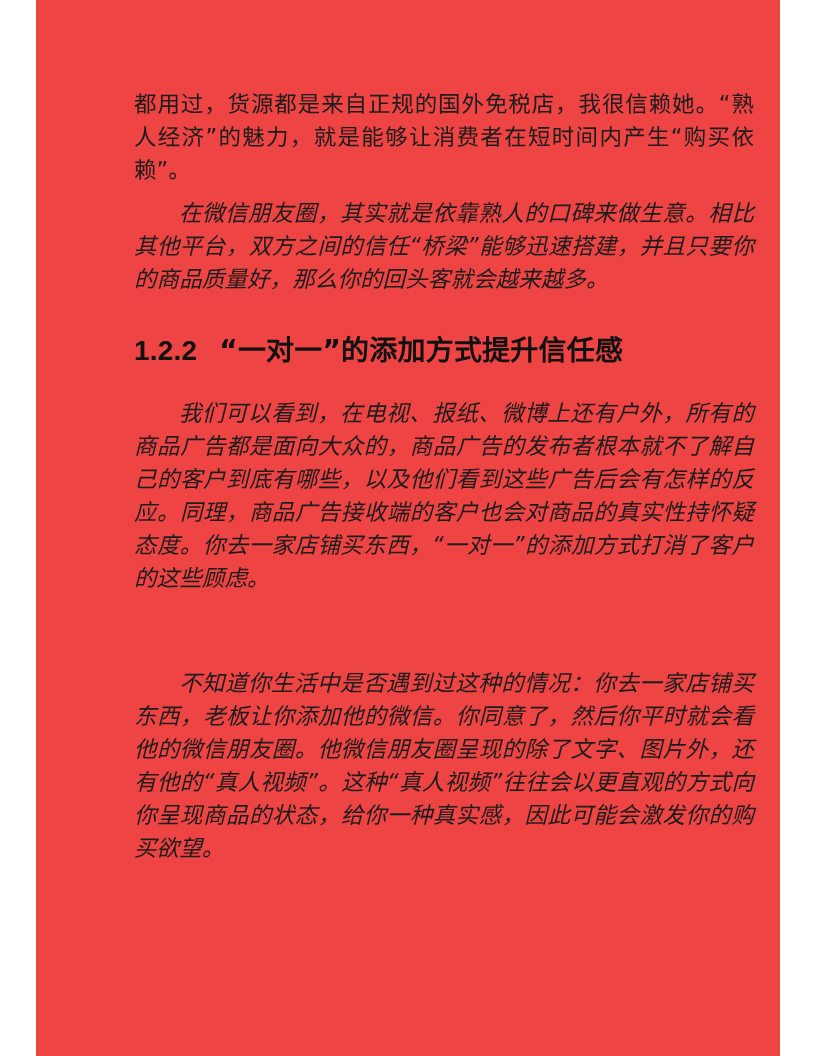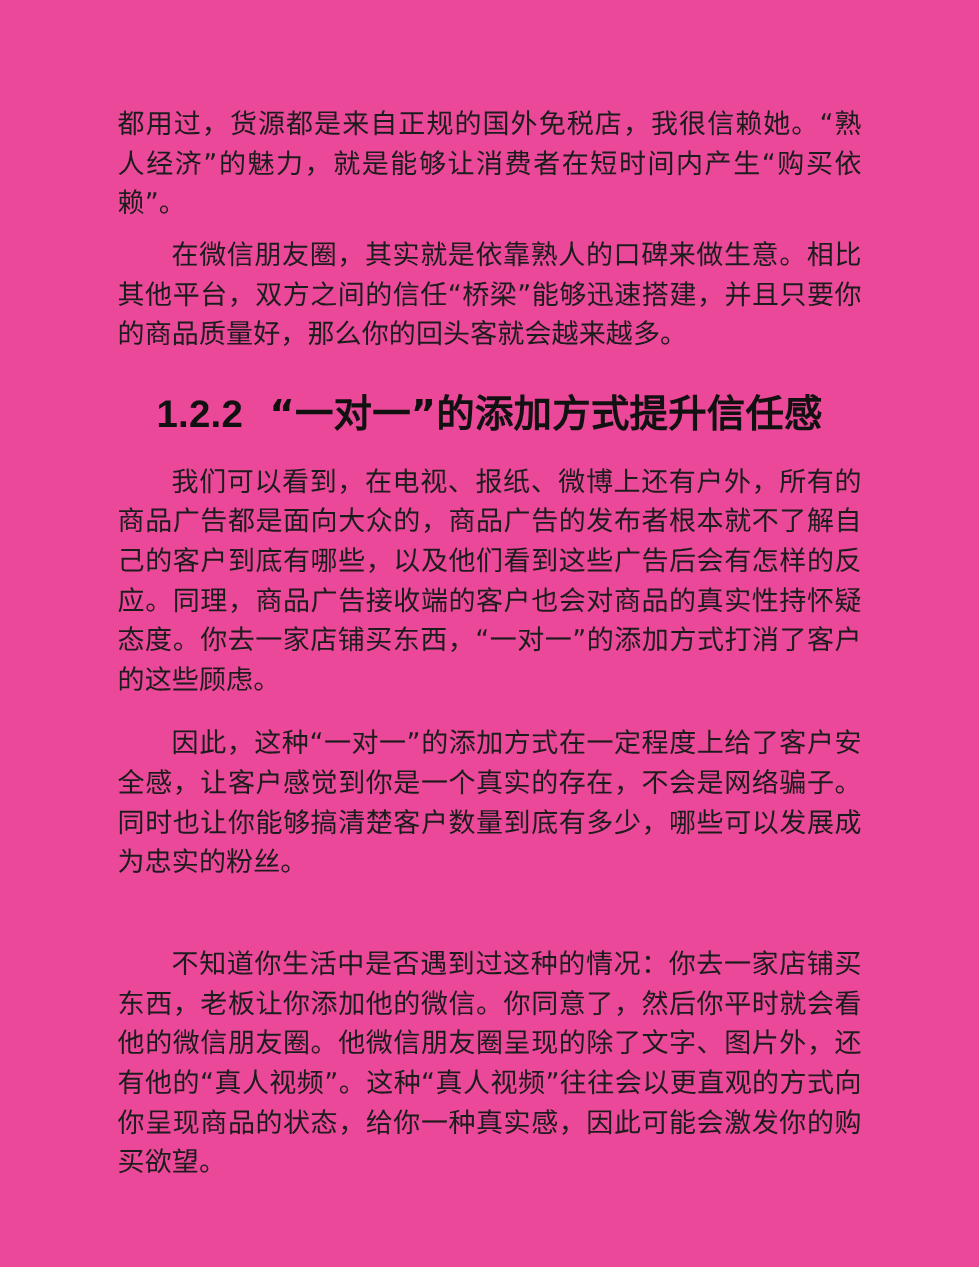--- a/index.html
+++ b/index.html
@@ -4,24 +4,24 @@
 <title>Document Page</title>
 <style>
   html, body {
     margin: 0;
     padding: 0;
     background: #ffffff;
   }
 
   .page {
     position: relative;
-    width: 816px;
+    width: 744px;
     height: 1056px;
     margin: 0 auto;
-    background: #ec4899;
+    background: #ef4444;
     overflow: hidden;
     box-sizing: border-box;
     padding-left: 35px;
   }
 
   .content {
     position: absolute;
     left: 98px;
     top: 88px;
     width: 620px;
@@ -34,39 +34,39 @@
     color: #1c1c1c;
     text-align: justify;
     text-justify: inter-ideograph;
     margin: 0;
     letter-spacing: 0.1px;
     word-break: break-all;
   }
 
   .para.indent {
     text-indent: 2em;
+    font-style: italic;
   }
 
   .para.cont {
     text-indent: 0;
   }
   .gap-before-heading { height: 30px; }
   .gap-after-heading  { height: 22px; }
   .gap-para   { height: 10px; }
 
   .heading {
     font-family: "DejaVu Sans", "Liberation Sans", sans-serif;
-    font-size: 32px;
-    line-height: 38px;
+    font-size: 28px;
+    line-height: 49px;
     font-weight: 700;
     color: #111111;
     margin: 0;
     letter-spacing: 0.2px;
     white-space: nowrap;
-    text-align: center;
   }
 
   .heading .num {
     font-family: "Liberation Sans", "DejaVu Sans", sans-serif;
     font-weight: 700;
   }
 
   .heading .hsp {
     display: inline-block;
     width: 22px;
@@ -92,21 +92,20 @@
 
     <div class="gap-after-heading"></div>
 
     <p class="para indent">我们可以看到，在电视、报纸、微博上还有户外，所有的商品广告都是面向大众的，商品广告的发布者根本就不了解自己的客户到底有哪些，以及他们看到这些广告后会有怎样的反应。同理，商品广告接收端的客户也会对商品的真实性持怀疑态度。你去一家店铺买东西，“一对一”的添加方式打消了客户的这些顾虑。</p>
 
     <div class="gap-para"></div>
 
 
     <div class="gap-para"></div>
 
-    <p class="para indent">因此，这种“一对一”的添加方式在一定程度上给了客户安全感，让客户感觉到你是一个真实的存在，不会是网络骗子。同时也让你能够搞清楚客户数量到底有多少，哪些可以发展成为忠实的粉丝。</p>
 
     <div class="gap-before-heading"></div>
 
 
     <div class="gap-after-heading"></div>
 
     <p class="para indent">不知道你生活中是否遇到过这种的情况：你去一家店铺买东西，老板让你添加他的微信。你同意了，然后你平时就会看他的微信朋友圈。他微信朋友圈呈现的除了文字、图片外，还有他的“真人视频”。这种“真人视频”往往会以更直观的方式向你呈现商品的状态，给你一种真实感，因此可能会激发你的购买欲望。</p>
 
   </div>
 </div>

